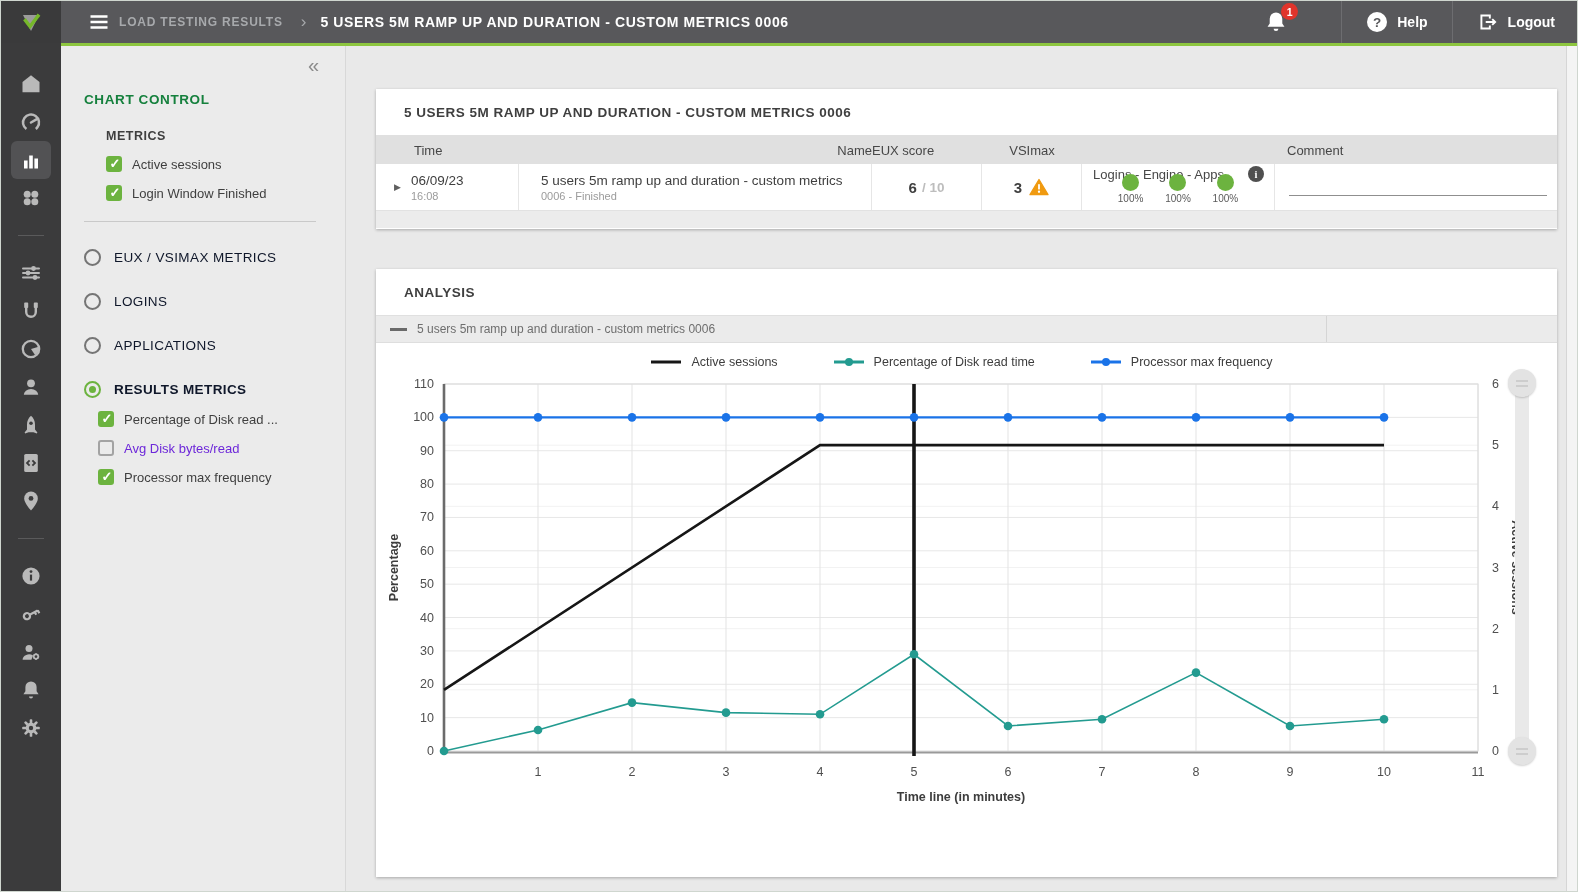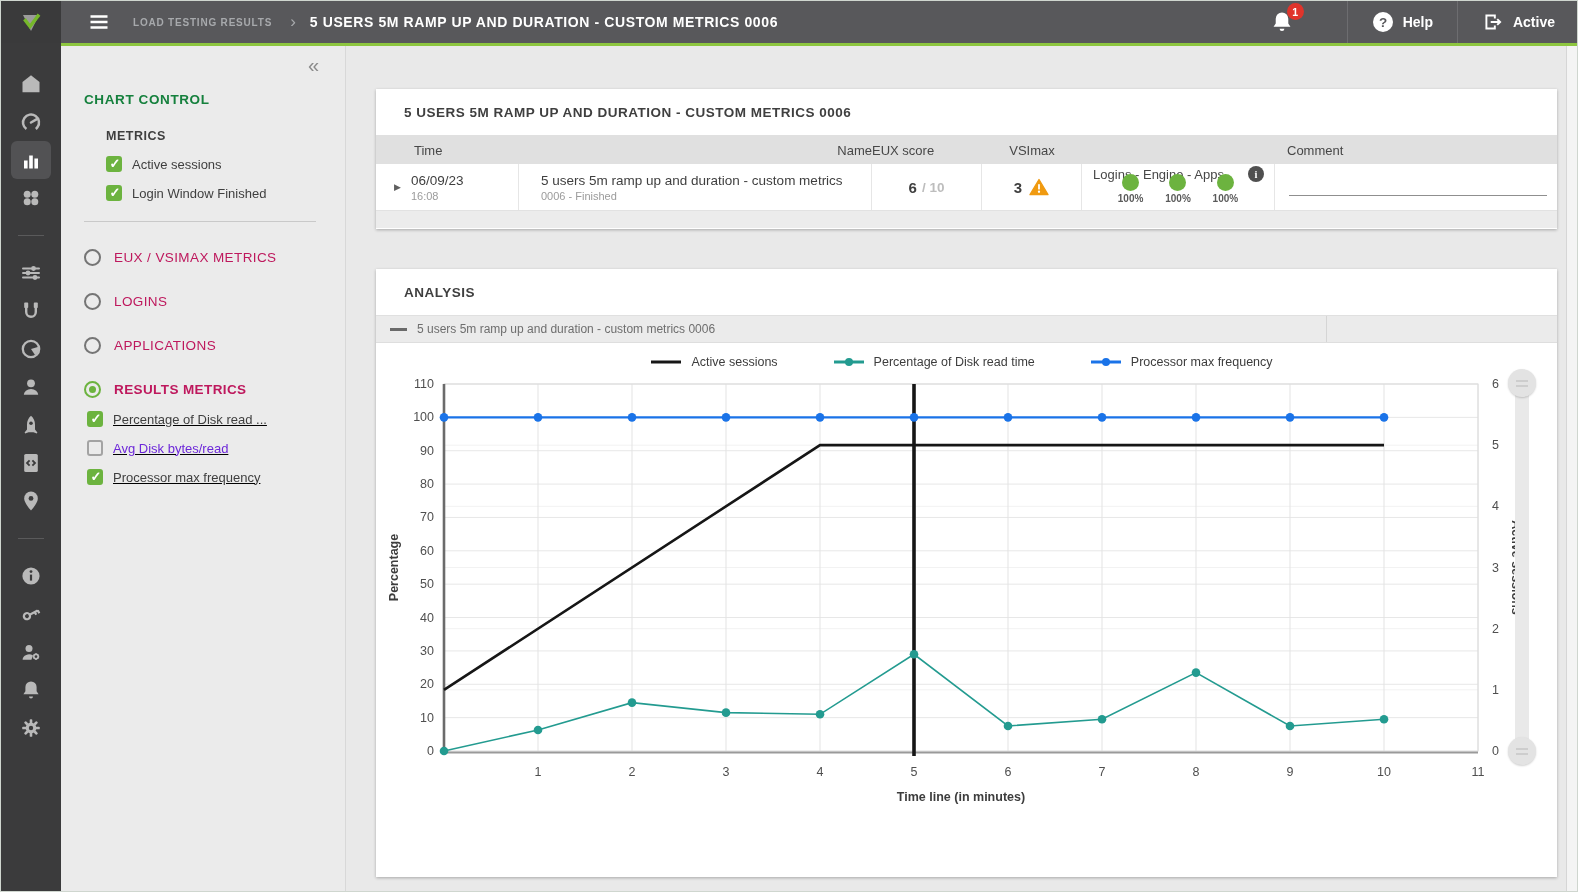--- a/index.html
+++ b/index.html
@@ -3,21 +3,21 @@
 <meta charset="utf-8">
 <style>
   * { margin:0; padding:0; box-sizing:border-box; }
   html,body { width:1578px; height:892px; }
   body { font-family:"Liberation Sans", sans-serif; background:#e9e9e9; position:relative; overflow:hidden; border:1px solid #cfd6cf; }
 
   
   .topbar { position:absolute; left:0; top:0; width:1578px; height:42px; background:#58585b; display:flex; align-items:center; z-index:30; }
   .logo-box { width:60px; height:42px; background:#3a3a3b; display:flex; align-items:center; justify-content:center; flex:0 0 auto; }
   .hamburger { margin-left:26px; width:24px; height:24px; cursor:pointer; flex:0 0 auto; }
-  .crumb-root { margin-left:22px; color:#a7a9ac; font-size:10px; letter-spacing:.8px; font-weight:700; }
+  .crumb-root { margin-left:8px; color:#a7a9ac; font-size:12px; letter-spacing:.8px; font-weight:700; }
   .crumb-sep { margin:0 14px 0 18px; color:#a7a9ac; font-size:17px; }
   .crumb-title { color:#ffffff; font-size:14px; letter-spacing:.6px; font-weight:700; white-space:nowrap; }
   .topbar-right { margin-left:auto; display:flex; align-items:center; height:100%; }
   .bell-wrap { position:relative; width:26px; height:26px; margin-right:52px; cursor:pointer; }
   .badge { position:absolute; top:-6px; right:-9px; min-width:17px; height:17px; border-radius:9px; background:#e0342b; color:#fff; font-size:10.5px; font-weight:700; display:flex; align-items:center; justify-content:center; padding:0 3px; }
   .tb-divider { width:1px; height:42px; background:#6d6d70; }
   .tb-btn { display:flex; align-items:center; gap:9px; color:#fff; font-size:14px; font-weight:700; padding:0 24px; height:100%; cursor:pointer; }
 
   
   .iconbar { position:absolute; left:0; top:42px; width:60px; bottom:0; background:#3b3b3c; z-index:20; display:flex; flex-direction:column; align-items:center; padding-top:22px; }
@@ -26,33 +26,33 @@
   .rail-item svg { width:24px; height:24px; }
   .rail-divider { width:26px; height:1px; background:#5a5a5b; margin:18px 0; flex:0 0 auto; }
 
   
   .green-line { position:absolute; left:60px; top:42px; width:1518px; height:3px; background:#8dc63f; z-index:25; }
   .panel { position:absolute; left:60px; top:45px; width:285px; bottom:0; background:#ebebeb; border-right:1px solid #d8d8d8; }
   .collapse { position:absolute; top:8px; right:26px; color:#8a8a8a; font-size:20px; cursor:pointer; }
   .panel-title { margin:46px 0 0 23px; font-size:13.5px; font-weight:700; letter-spacing:.6px; color:#15803d; }
   .group-title { margin:22px 0 0 45px; font-size:12.5px; font-weight:700; letter-spacing:.5px; color:#3f3f3f; }
   .check-row { display:flex; align-items:center; gap:10px; margin:13px 0 0 45px; cursor:pointer; }
-  .check-row.sub { margin-left:26px;text-decoration:underline; }
+  .check-row.sub { margin-left:37px; }
   .cbox { width:16px; height:16px; border-radius:3px; border:2px solid #8f8f8f; background:transparent; position:relative; flex:0 0 auto; }
   .cbox.on { background:#6cb33f; border-color:#6cb33f; }
   .cbox.on::after { content:"✓"; position:absolute; left:1.5px; top:-2.5px; color:#fff; font-size:13px; font-weight:700; }
   .check-label { font-size:13px; color:#3f3f3f; }
   .check-row.disabled .check-label { color:#6d28d9; }
   .check-row.disabled .cbox { border-color:#a3a3a3; }
   .panel-divider { margin:20px 0 0 23px; width:232px; height:1px; background:#c9c9c9; }
   .radio-row { display:flex; align-items:center; gap:13px; margin:27px 0 0 23px; cursor:pointer; }
   .radio { width:17px; height:17px; border-radius:50%; border:2px solid #757575; position:relative; flex:0 0 auto; background:#ebebeb; }
   .radio.on { border-color:#6cb33f; }
   .radio.on::after { content:""; position:absolute; left:3px; top:3px; width:7px; height:7px; border-radius:50%; background:#6cb33f; }
-  .radio-label { font-size:13.5px; letter-spacing:.4px; color:#be185d; font-weight:400; }
+  .radio-label { font-size:13.5px; letter-spacing:.4px; color:#0f172a; font-weight:400; }
 
   
   .card { position:absolute; left:375px; width:1181px; background:#ffffff; box-shadow:0 1px 3px rgba(0,0,0,.28); }
   .card-head { height:47px; display:flex; align-items:center; padding-left:28px; border-bottom:1px solid #e0e0e0; font-size:13.5px; font-weight:700; letter-spacing:.5px; color:#3f3f3f; background:#fff; }
 
   
   .results-card { top:88px; height:140px; }
   .t-head { height:28px; background:#e0e0e0; display:flex; align-items:center; font-size:13px; color:#474747; }
   .t-row { height:46px; display:flex; align-items:stretch; background:#fff; font-size:13px; color:#3f3f3f; }
   .t-foot { height:18px; background:#ececec; border-top:1px solid #e2e2e2; }
@@ -73,21 +73,21 @@
   .cell-time { padding-left:18px; align-items:center; gap:10px; }
   .caret { color:#5f5f5f; font-size:9px; cursor:pointer; }
   .two-line b { display:block; font-weight:400; font-size:13.5px; }
   .two-line span { display:block; font-size:11px; color:#9b9b9b; margin-top:2px; }
   .cell-name { padding-left:22px; flex-direction:column; justify-content:center; }
   .cell-eux { align-items:center; justify-content:center; gap:5px; }
   .cell-eux .score { font-size:15px; font-weight:700; }
   .cell-eux .max { font-size:13.5px; color:#bdbdbd; font-weight:700; }
   .cell-vsi { align-items:center; justify-content:center; gap:7px; }
   .cell-vsi .score { font-size:15px; font-weight:700; }
-  .cell-log { align-items:center; justify-content:space-evenly; padding:8px 14px;font-weight:bold; }
+  .cell-log { align-items:center; justify-content:space-evenly; padding:8px 14px; }
   .dotcol { display:flex; flex-direction:column; align-items:center; gap:2px; margin-top:4px; }
   .gdot { width:17px; height:17px; border-radius:50%; background:#6cb33f; }
   .dotcol span { font-size:10px; color:#5a5a5a; }
   .cell-com { align-items:flex-end; padding:0 10px 14px 14px; }
   .comment-line { width:100%; height:1px; background:#8f8f8f; cursor:text; }
   .info-badge { width:16px; height:16px; border-radius:50%; background:#4f4f4f; color:#fff; font-size:10.5px; font-weight:700; display:inline-flex; align-items:center; justify-content:center; font-family:"Liberation Serif", serif; }
 
   
   .analysis-card { top:268px; height:608px; }
   .series-strip { height:27px; background:#ebebeb; border-bottom:1px solid #dedede; display:flex; align-items:center; position:relative; }
@@ -142,21 +142,21 @@
         <text x="11" y="16" text-anchor="middle" font-size="13.5" font-weight="bold" fill="#58585b" font-family="Liberation Sans, sans-serif">?</text>
       </svg>
       <span>Help</span>
     </div>
     <div class="tb-divider"></div>
     <div class="tb-btn">
       <svg width="22" height="22" viewBox="0 0 24 24">
         <path d="M14 8.2V5H4.8v14H14v-3.2" fill="none" stroke="#ffffff" stroke-width="2.1"></path>
         <path d="M9.5 12h10.2M16.6 8.8l3.2 3.2-3.2 3.2" fill="none" stroke="#ffffff" stroke-width="2.1"></path>
       </svg>
-      <span>Active</span>
+      <span>Logout</span>
     </div>
   </div>
 </header>
 
 <div class="green-line"></div>
 
 <aside class="iconbar">
   <div class="rail-item">
     <svg viewBox="0 0 24 24">
         <path fill="currentColor" d="M12 3.2 20.5 10v10.3h-17V10z"></path>

